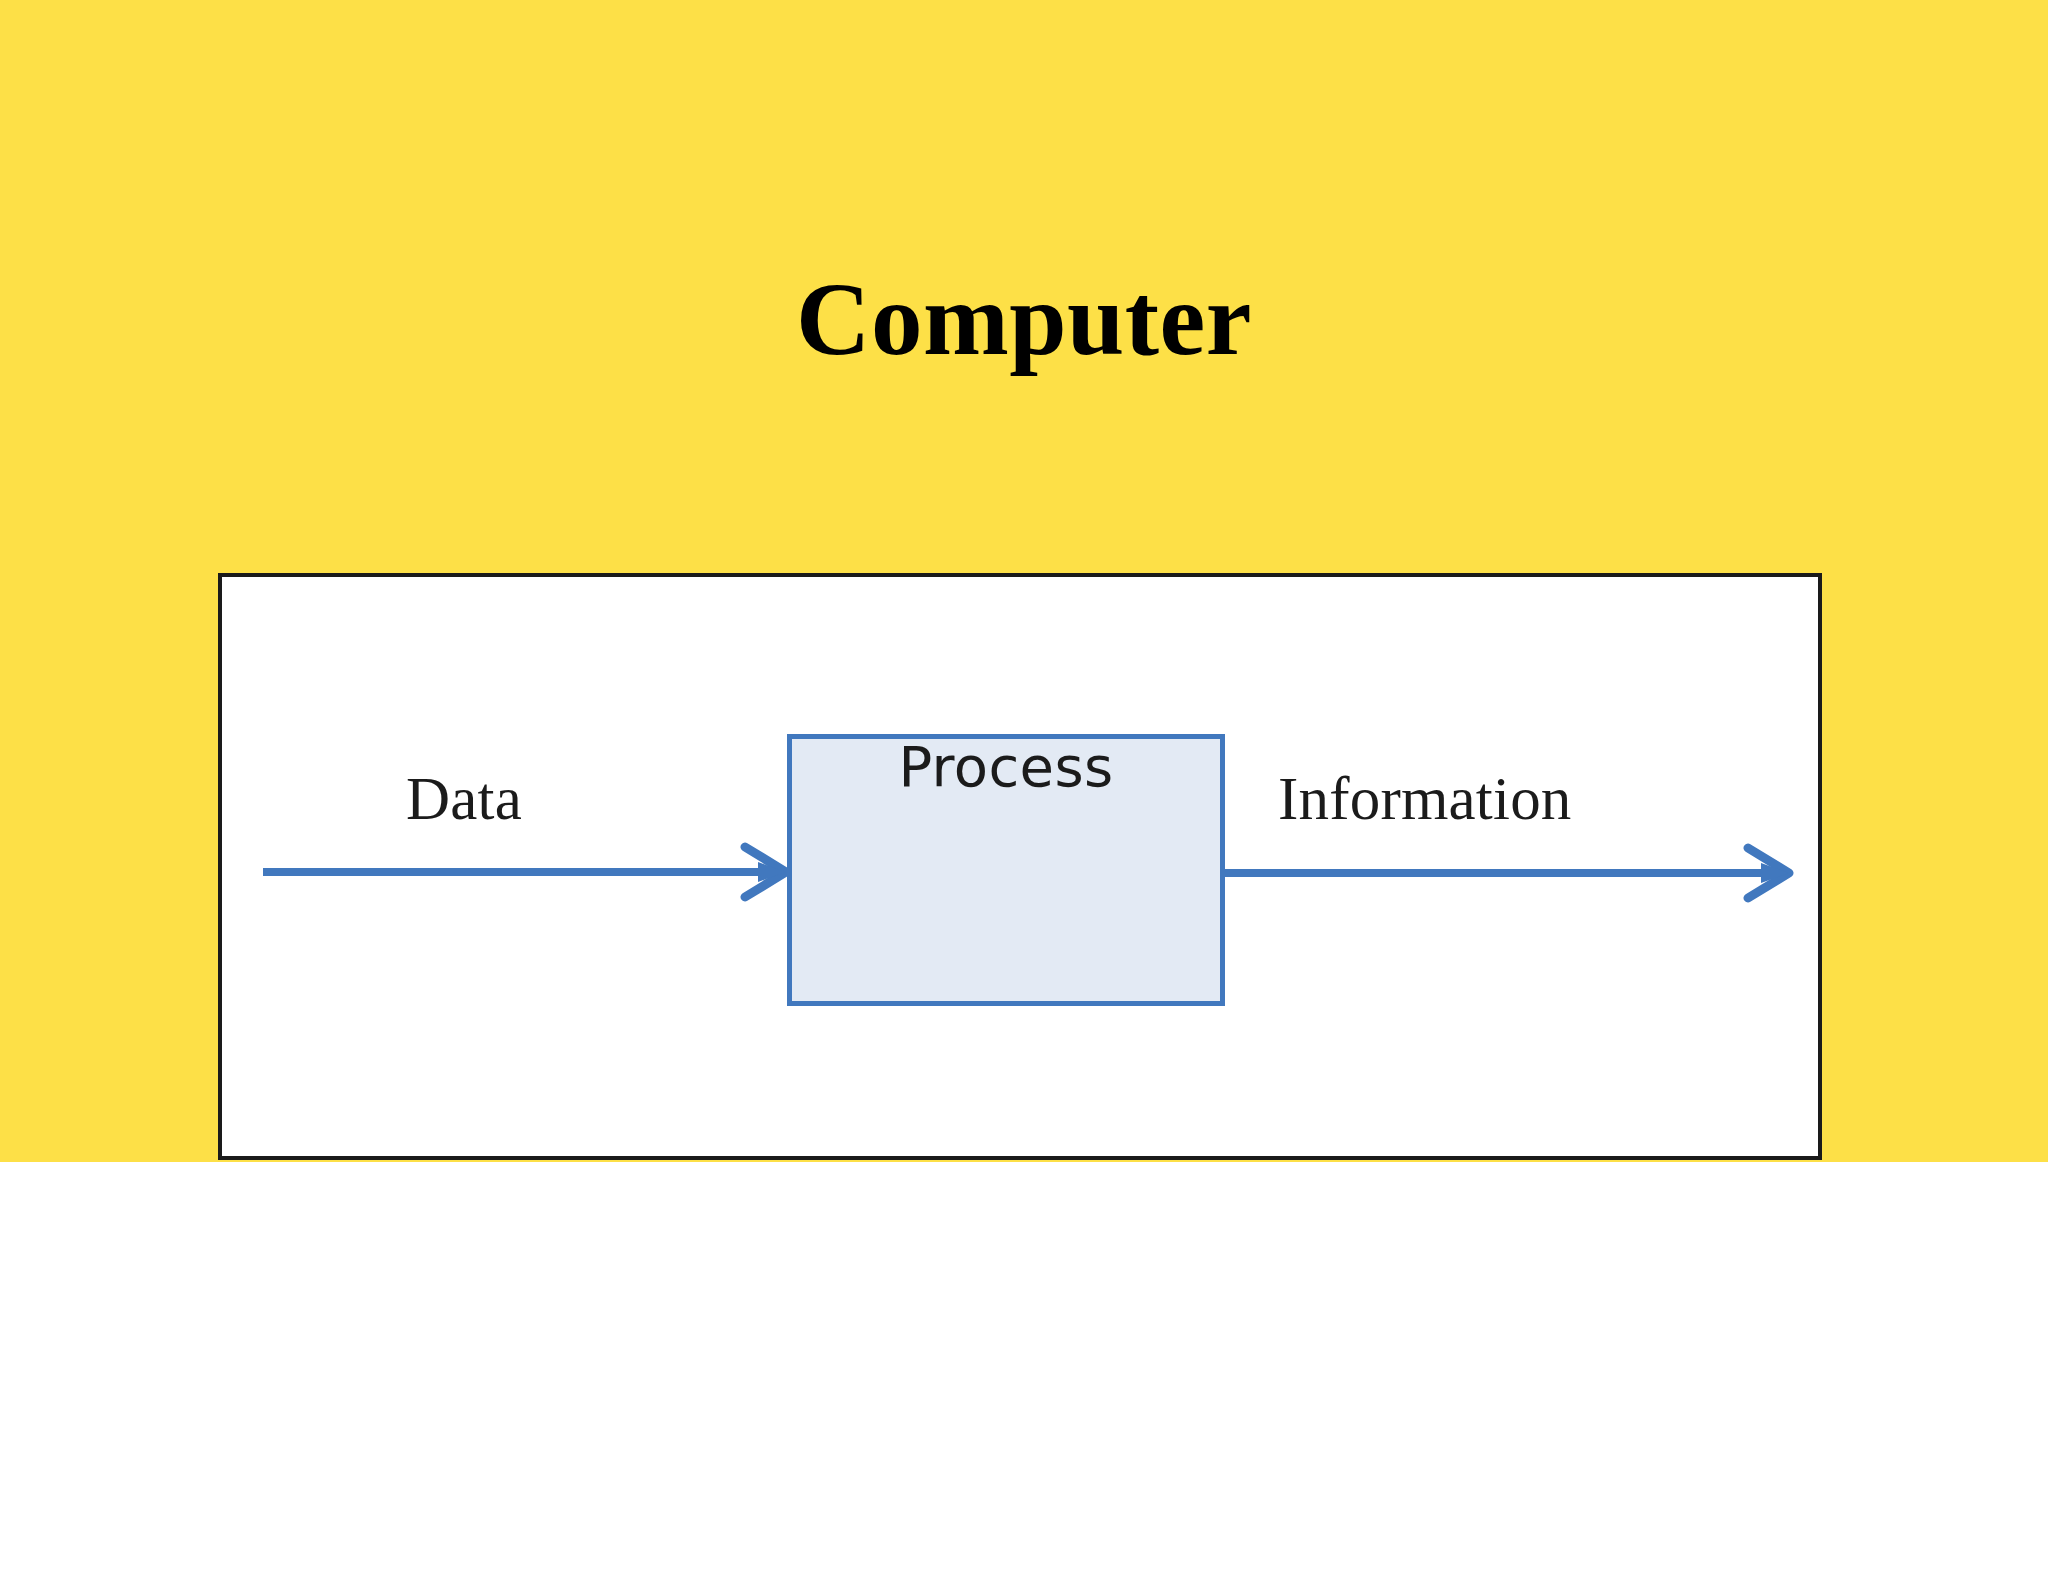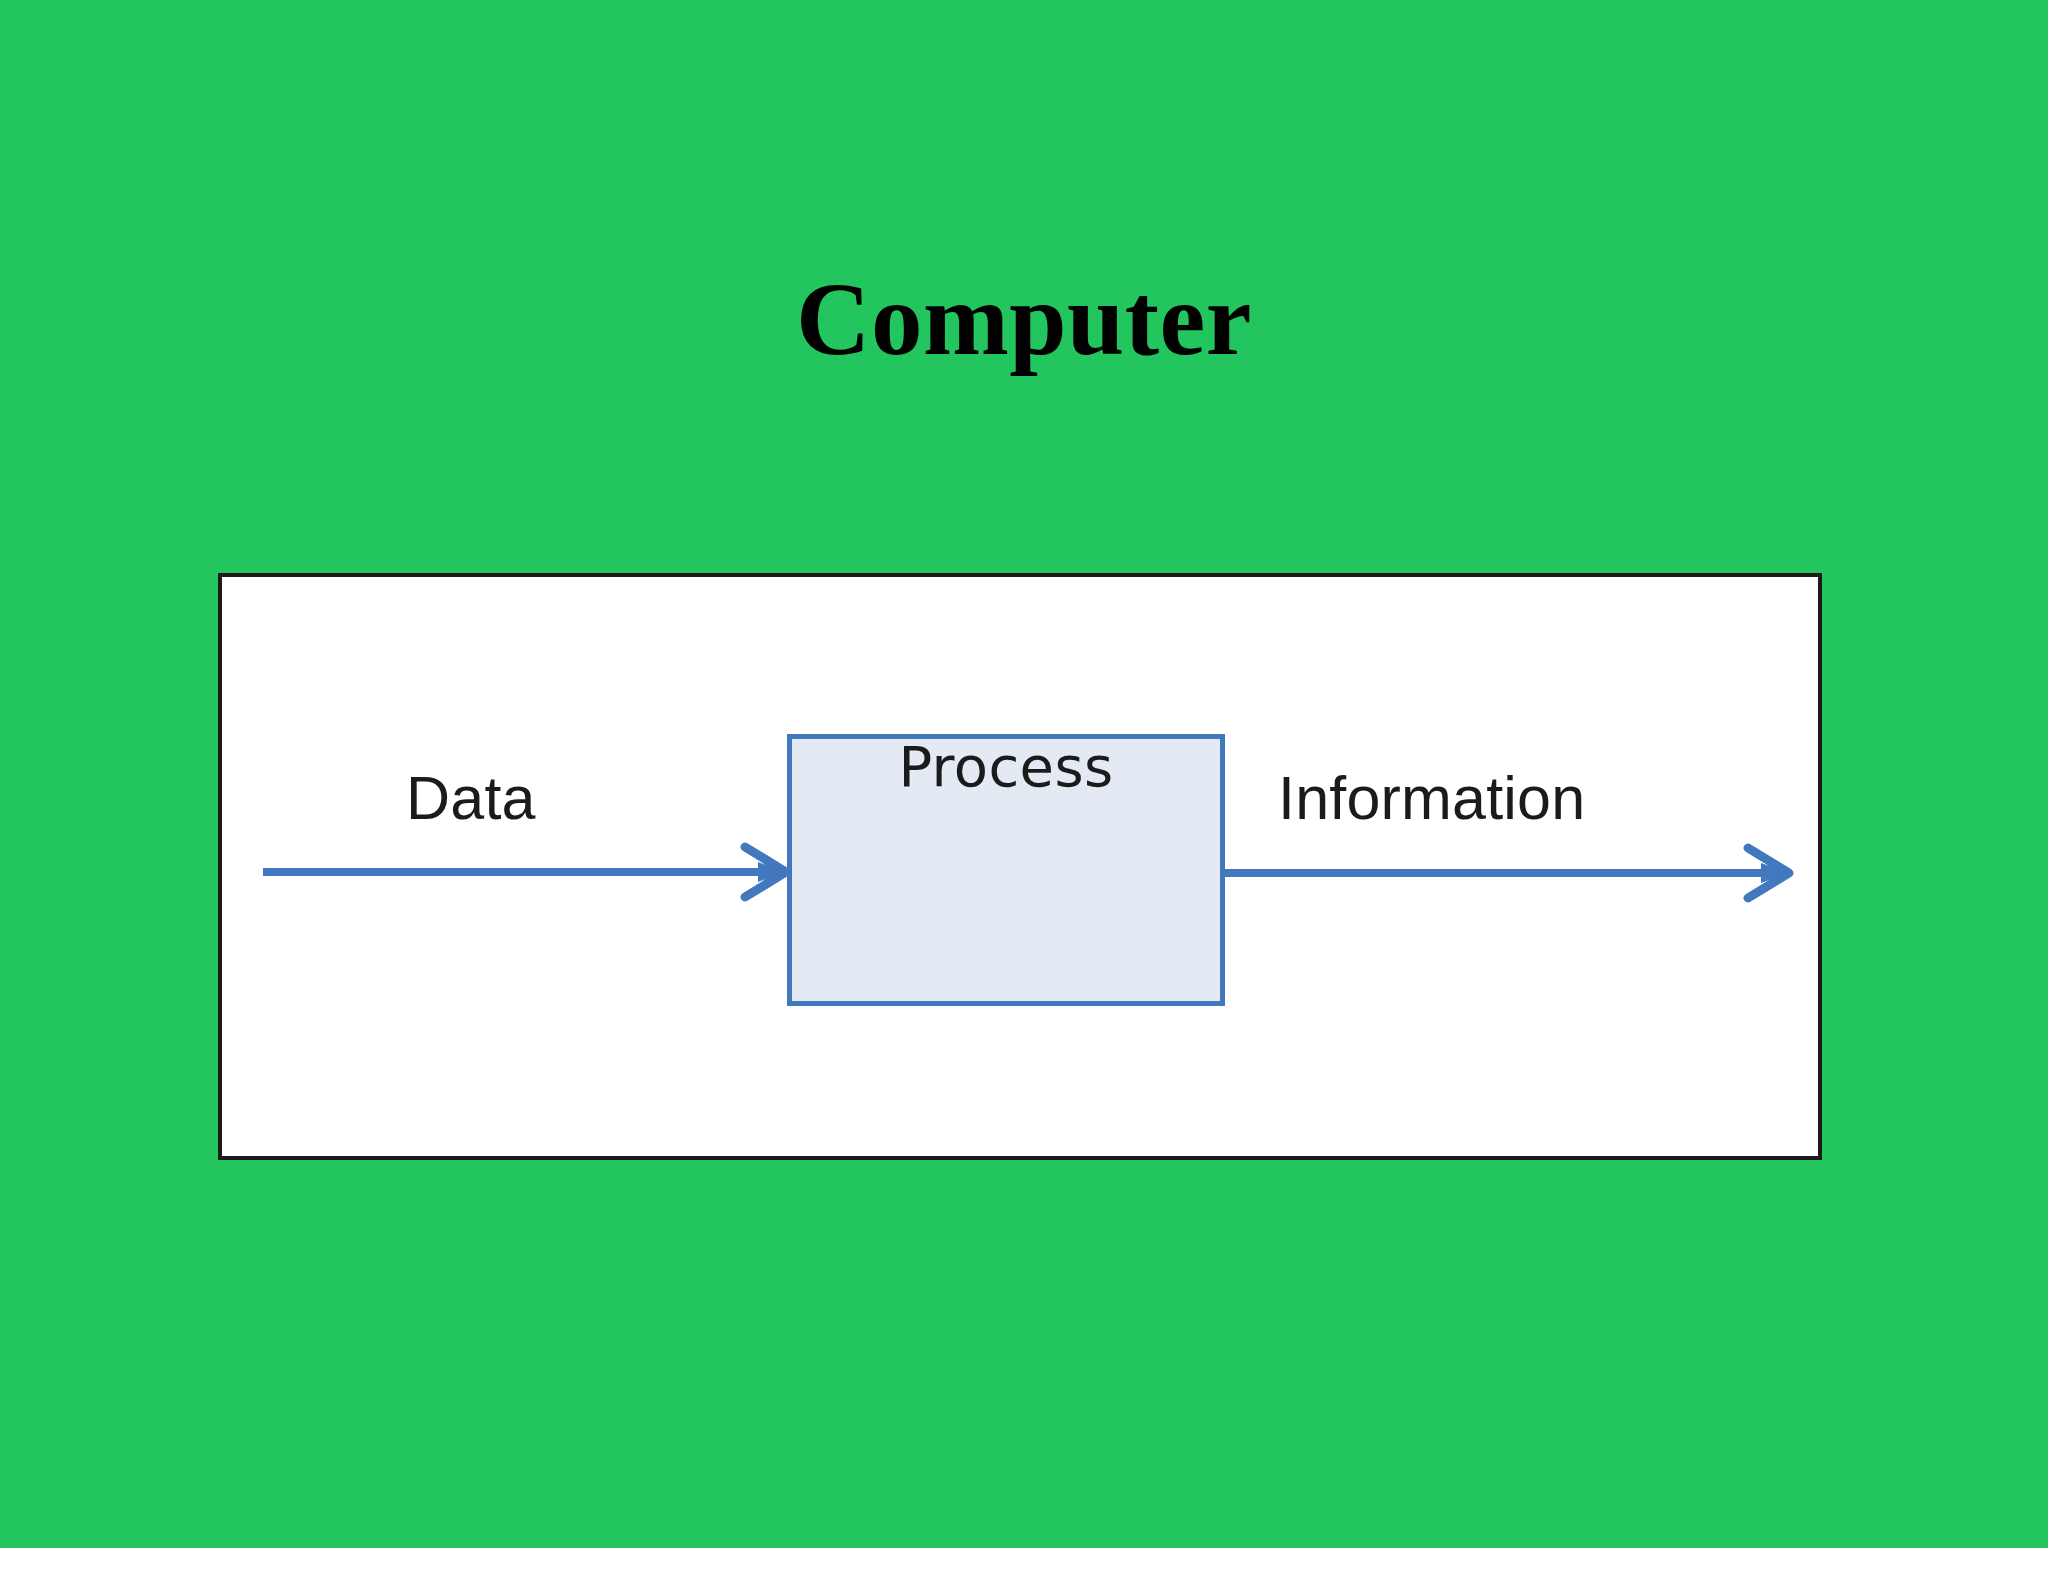--- a/index.html
+++ b/index.html
@@ -13,22 +13,22 @@
     position: relative;
     overflow: hidden;
     font-family: "DejaVu Sans", sans-serif;
   }
 
   #slide {
     position: absolute;
     left: 0;
     top: 0;
     width: 2048px;
-    height: 1548px;
-    background: #22c55e;
+    height: 1162px;
+    background: #fde047;
   }
 
   
   #slide-title {
     position: absolute;
     left: 0;
     top: 268px;
     width: 2048px;
     text-align: center;
     font-family: "Liberation Serif", "DejaVu Serif", serif;
@@ -71,21 +71,21 @@
     color: #1b1b1b;
     line-height: 1;
     letter-spacing: 0.4px;
     white-space: nowrap;
     padding-bottom: 4px;
   }
 
   
   .flow-label {
     position: absolute;
-    font-family: Liberation Sans, sans-serif;
+    font-family: Liberation Serif, serif;
     font-size: 61px;
     color: #1b1b1b;
     line-height: 1;
     white-space: nowrap;
     letter-spacing: 0.2px;
   }
   #data-label {
     left: 406px;
     top: 768px;
   }

